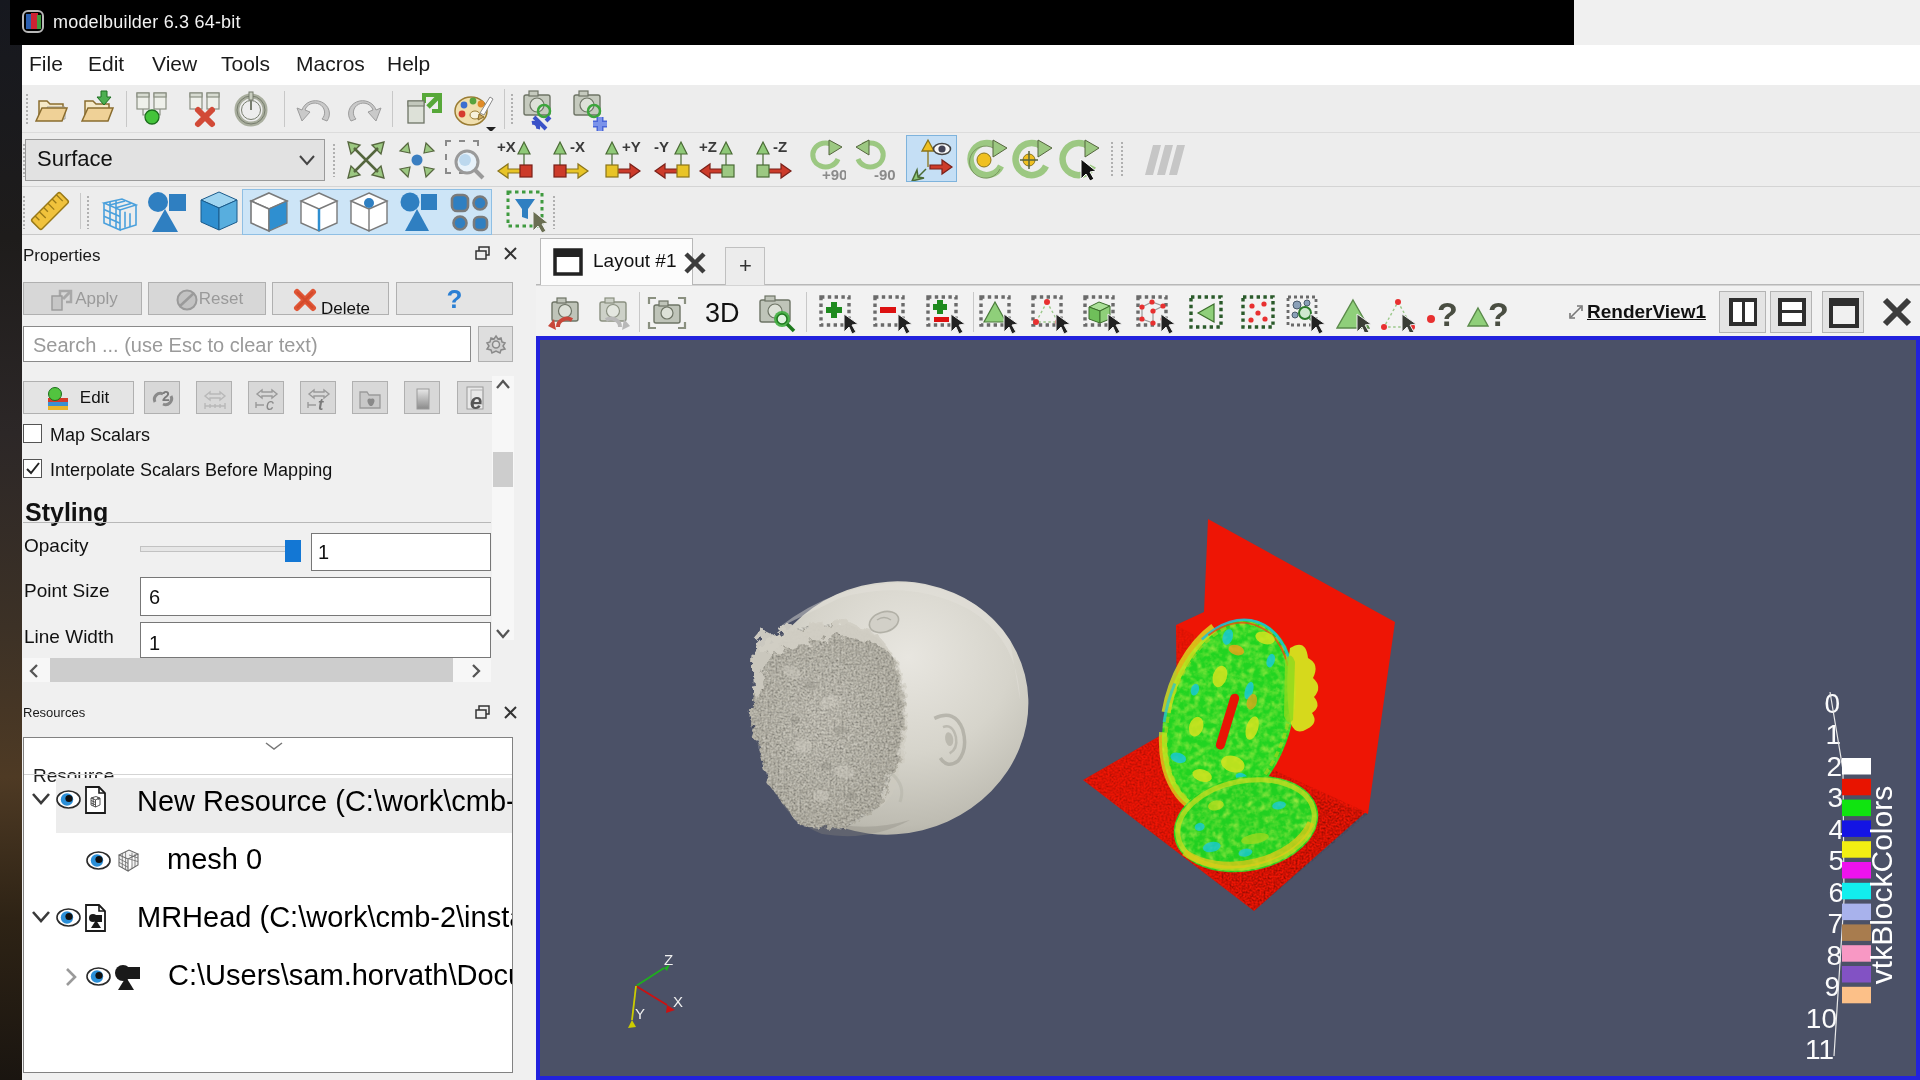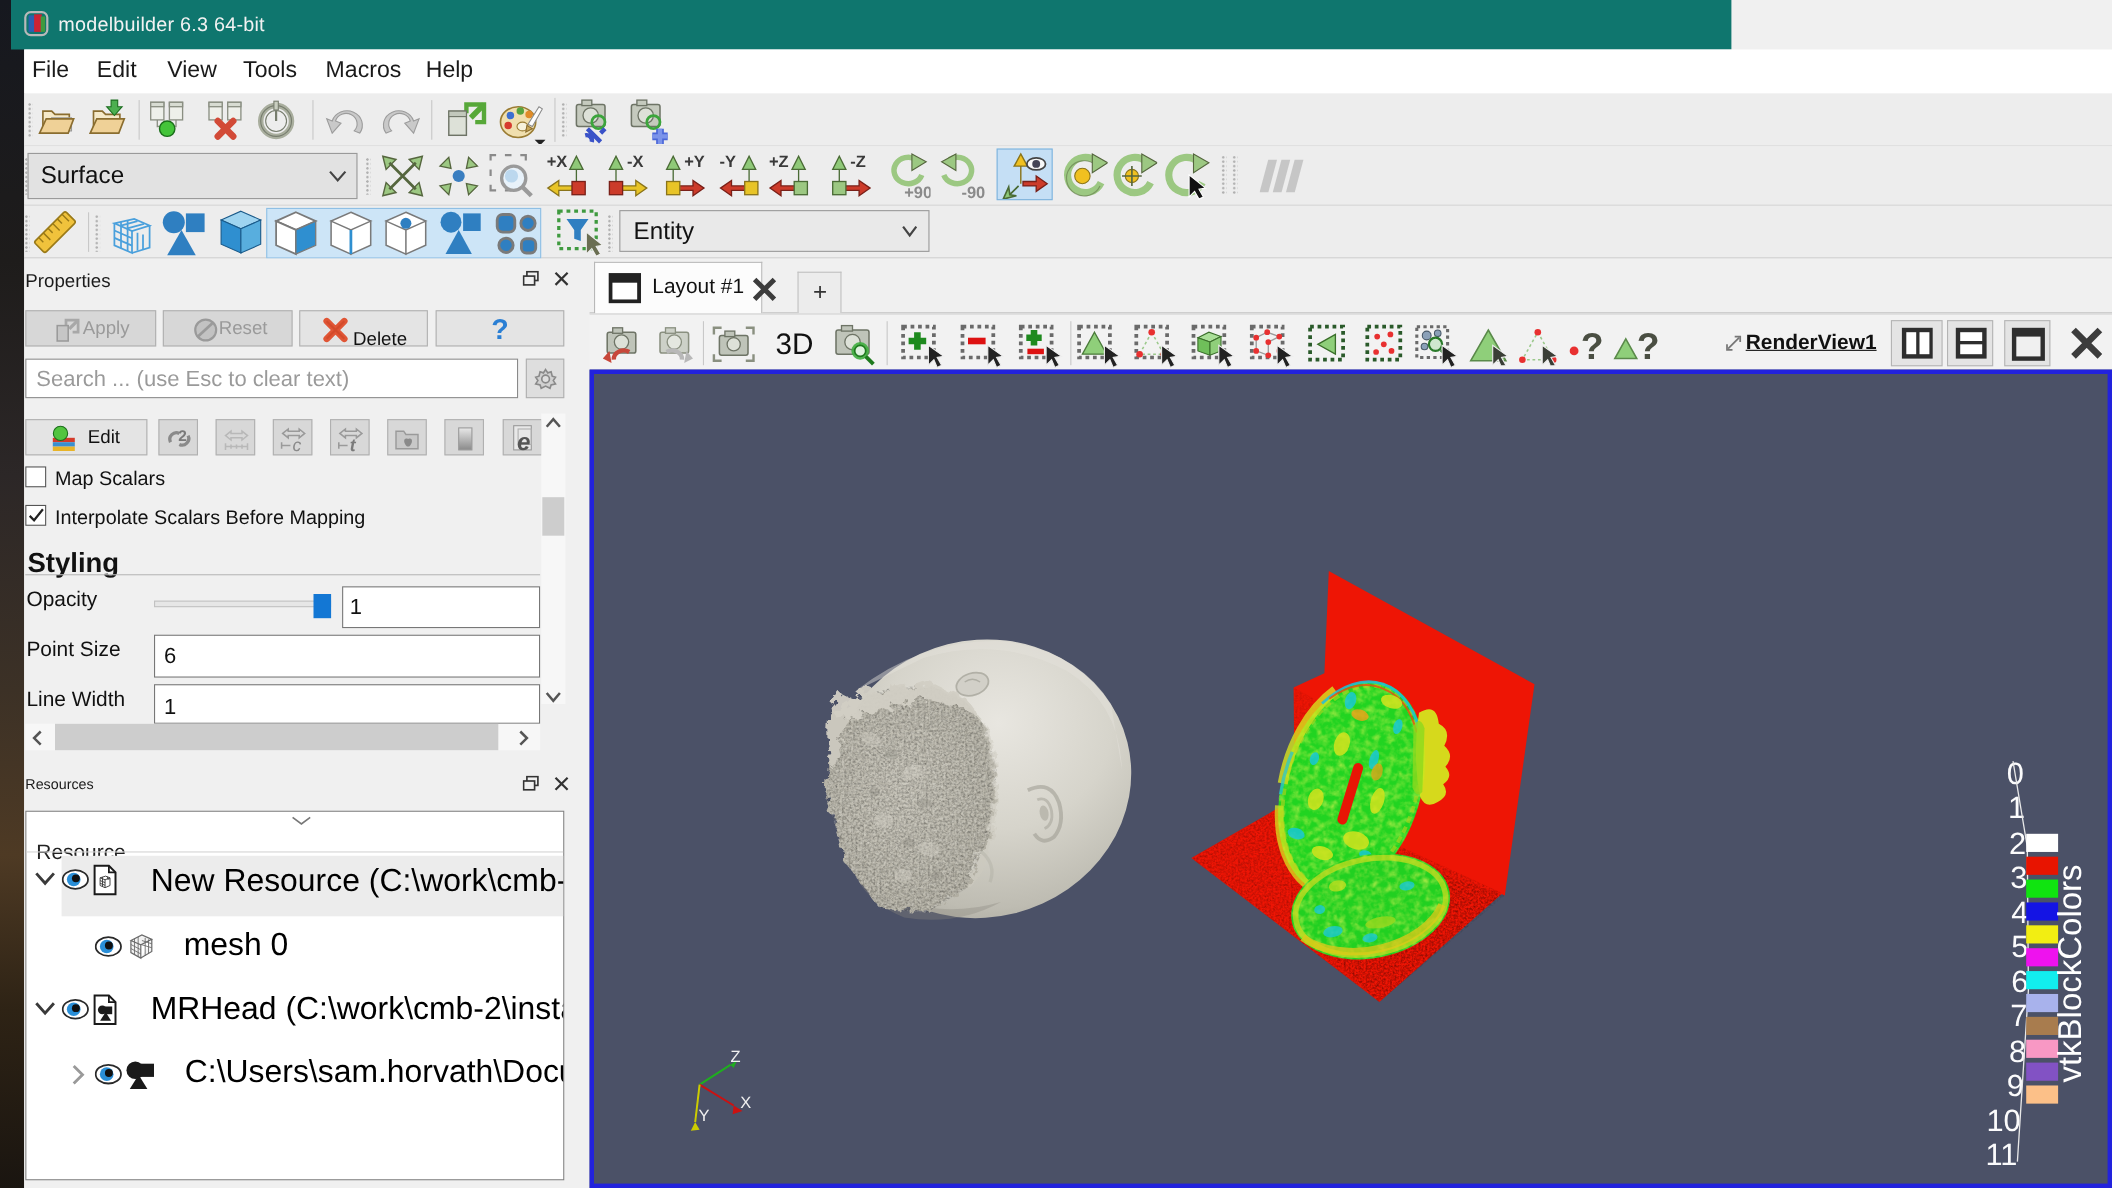--- a/index.html
+++ b/index.html
@@ -6,21 +6,21 @@
 html,body { width:1920px; height:1080px; overflow:hidden; background:#f0f0f0;
   font-family:"Liberation Sans", sans-serif; }
 #root { position:absolute; left:0; top:0; width:1920px; height:1080px; }
 .abs { position:absolute; }
 
 
 #desk { left:0; top:0; width:22px; height:1080px;
   background:linear-gradient(180deg,#16181f 0%,#1e1c1b 22%,#2c2727 40%,#3c3126 58%,#4e3a24 72%,#2e2315 85%,#1a1510 100%); }
 
 
-#titlebar { left:10px; top:0; width:1564px; height:45px; background:#0f766e;text-align:right; }
+#titlebar { left:10px; top:0; width:1564px; height:45px; background:#000000;text-align:right; }
 #titletext { left:43px; top:12px; color:#f2f2f2; font-size:18px; letter-spacing:0.2px; }
 
 
 #menubar { left:22px; top:45px; width:1898px; height:40px; background:#ffffff; }
 .menuitem { position:absolute; top:7px; font-size:21px; color:#1a1a1a; }
 
 
 #tb1 { left:22px; top:85px; width:1898px; height:48px; background:#ededed; border-bottom:1px solid #dcdcdc; }
 #tb2 { left:22px; top:133px; width:1898px; height:53px; background:#ededed;}
 #tb3 { left:22px; top:186px; width:1898px; height:49px; background:#ededed; border-top:1px solid #d4d4d4; border-bottom:1px solid #c8c8c8;}
@@ -325,26 +325,20 @@
       <rect x="27" y="27" width="13" height="13" rx="4.5" fill="#2f7fc1" stroke="#7a7a7a" stroke-width="2.6"></rect>
     </svg>
     <svg class="abs" style="left:483px;top:2px" width="48" height="46" viewBox="0 0 48 46">
       <g fill="none" stroke="#3f9a3f" stroke-width="3" stroke-dasharray="3.5 3.5">
         <rect x="3" y="3" width="34" height="34"></rect>
       </g>
       <path d="M10 10 L30 10 L23 20 L23 30 L17 28 L17 20 Z" fill="#2f7fc1"></path>
       <path d="M28 22 L28 42 L33 37 L37 44 L41 42 L37 35 L43 34 Z" fill="#6a6e52" stroke="#f0f0f0" stroke-width="1"></path>
     </svg>
     <div class="handle" style="left:530px;top:8px;height:34px"></div>
-    <div class="combo" style="left:541px;top:4px;width:282px;height:38px;background:#e9e9e9;border-color:#9a9a9a">
-      <div style="position:absolute;left:12px;top:5px;font-size:22px">Entity</div>
-      <svg style="position:absolute;right:9px;top:12px" width="16" height="13" viewBox="0 0 16 13">
-          <path d="M2 2 L8 10 L14 2" fill="none" stroke="#444" stroke-width="2"></path>
-        </svg>
-    </div>
   </div>
   <div id="leftpanel" class="abs">
     <div class="abs" style="left:1px;top:11px;font-size:17px;color:#1a1a1a">Properties</div>
     <svg class="abs" style="left:453px;top:11px" width="16" height="15" viewBox="0 0 16 15">
       <rect x="4" y="1" width="10" height="8" fill="none" stroke="#333" stroke-width="1.5"></rect>
       <rect x="1" y="5" width="10" height="8" fill="#f0f0f0" stroke="#333" stroke-width="1.5"></rect>
     </svg>
     <svg class="abs" style="left:481px;top:11px" width="15" height="15" viewBox="0 0 15 15">
       <path d="M2 2 L13 13 M13 2 L2 13" stroke="#333" stroke-width="2"></path>
     </svg>

